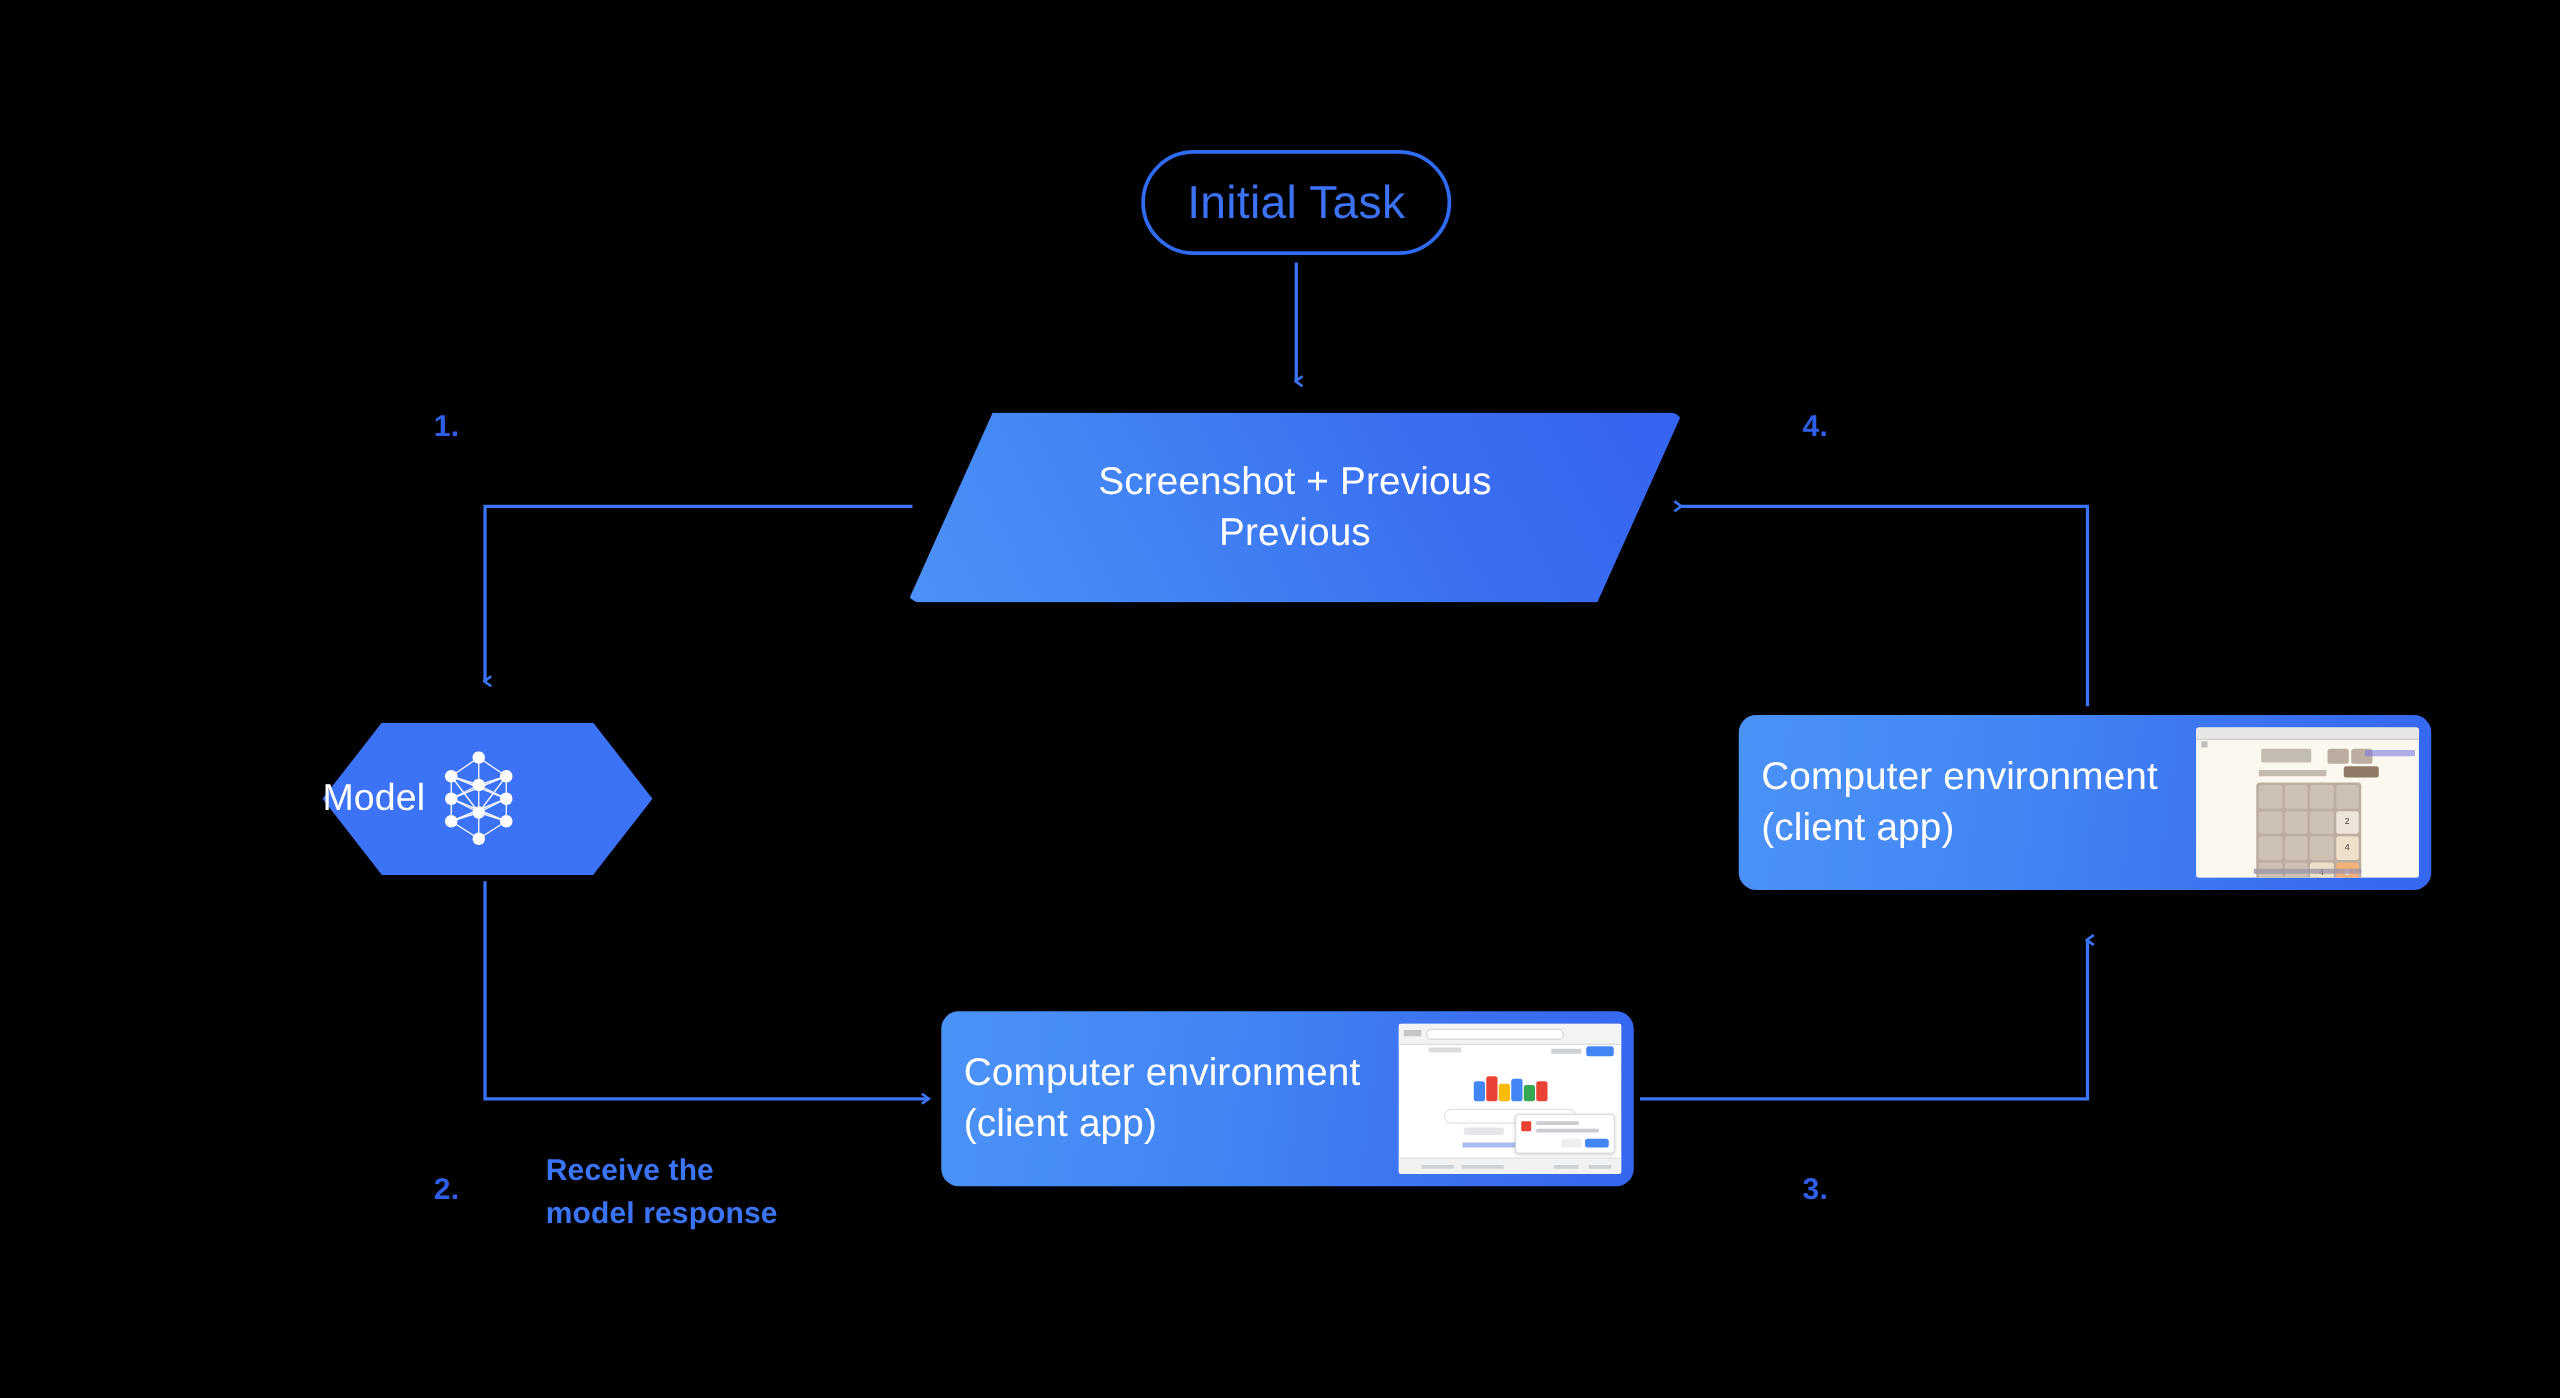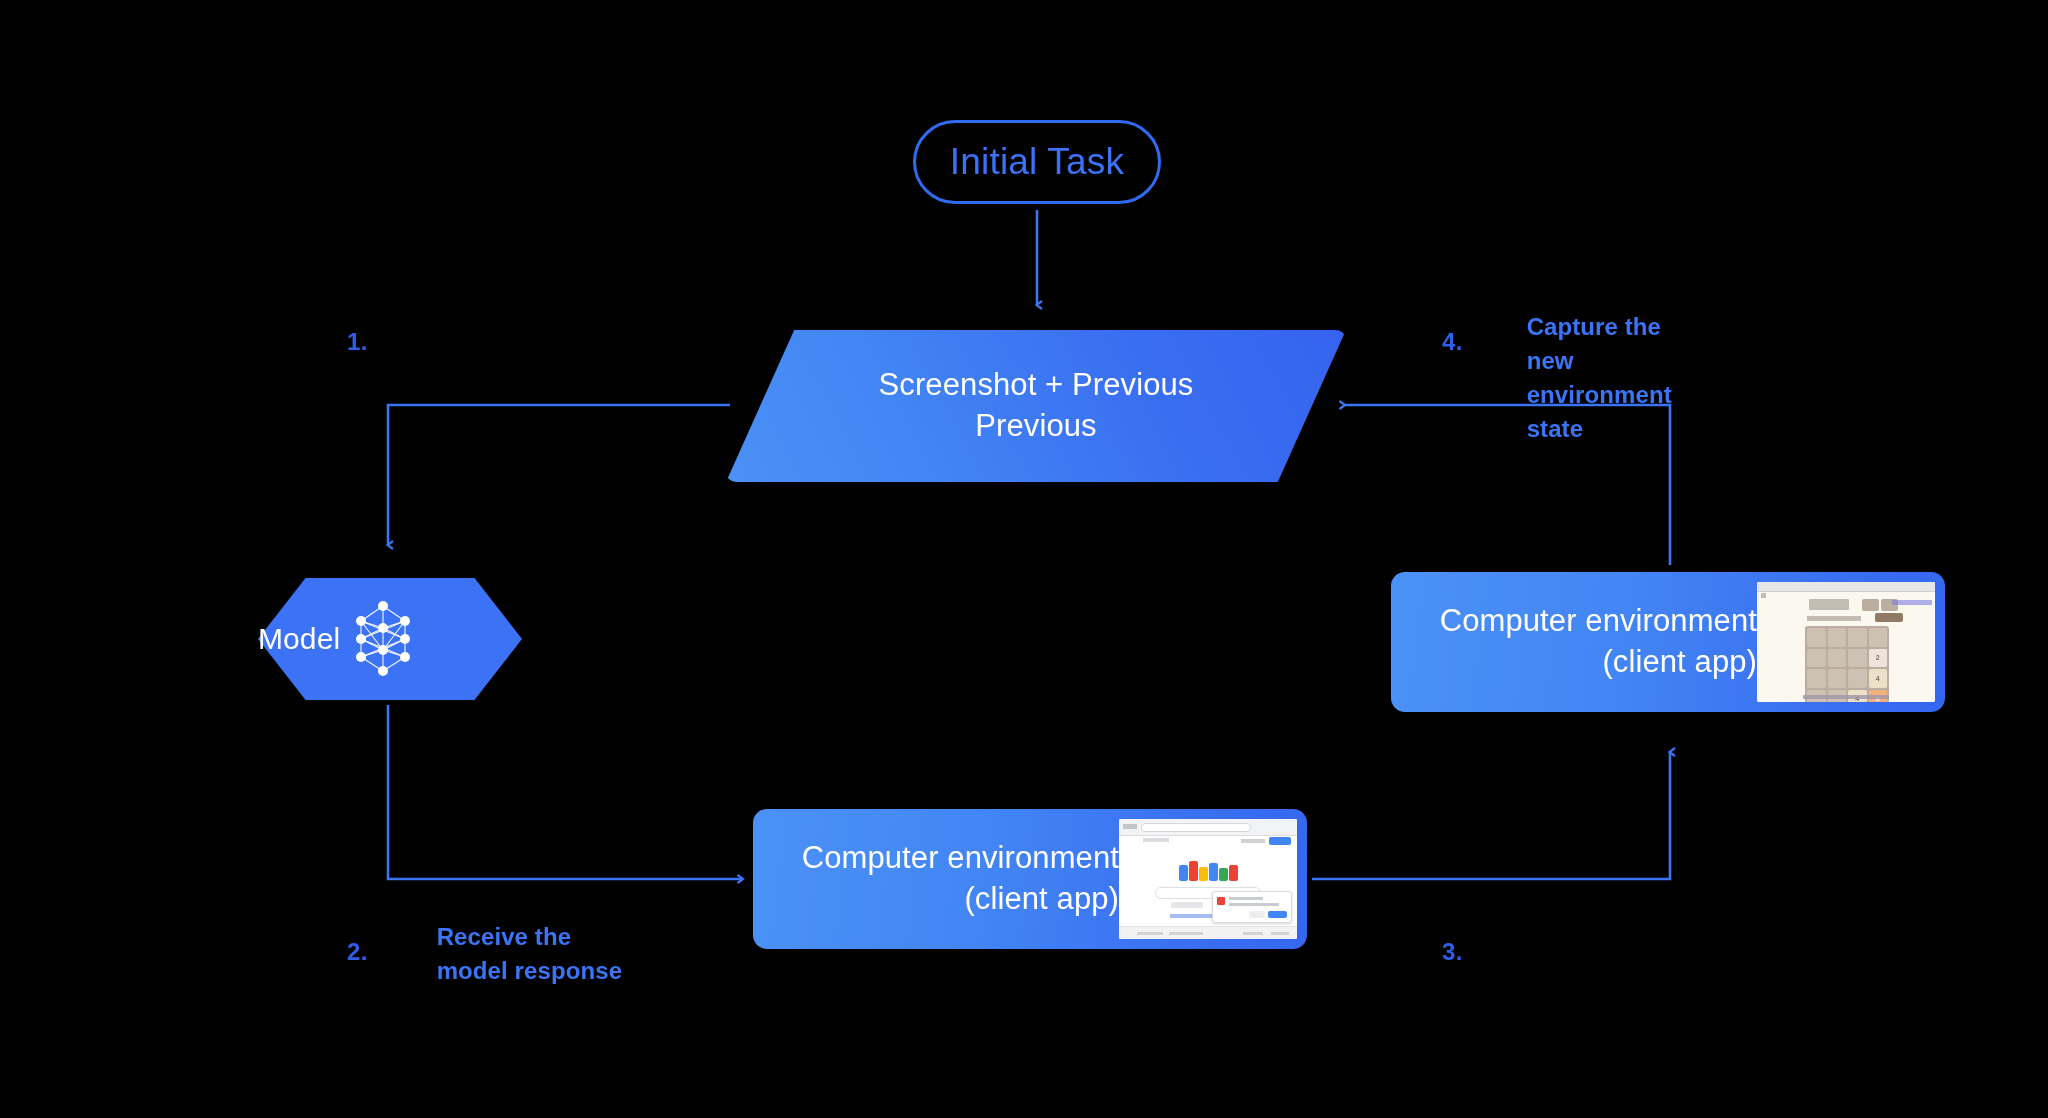--- a/index.html
+++ b/index.html
@@ -136,21 +136,21 @@
     top: 809px;
     width: 554px;
     height: 140px;
     background: linear-gradient(97deg, #4b92f7 0%, #4285f4 42%, #3a70f1 78%, #3566f0 100%);
   }
   .env-text {
     flex: 1 1 auto;
     color: #ffffff;
     font-size: 31px;
     line-height: 1.32;
-    text-align: right;
+    text-align: left;
     letter-spacing: 0.1px;
     padding-left: 18px;
   }
   .env-thumb {
     flex: 0 0 auto;
     width: 178px;
     height: 120px;
     margin-right: 10px;
     background: #ffffff;
     border-radius: 2px;
@@ -604,22 +604,20 @@
       </div>
     </div>
   </div>
 
   <div class="step step-1">
     <span class="step-num">1.</span>
   </div>
 
   <div class="step step-4">
     <span class="step-num">4.</span>
-    <span class="step-text">Capture the new
-environment state</span>
   </div>
 
   <div class="step step-2">
     <span class="step-num">2.</span>
     <span class="step-text">Receive the
 model response</span>
   </div>
 
   <div class="step step-3">
     <span class="step-num">3.</span>

